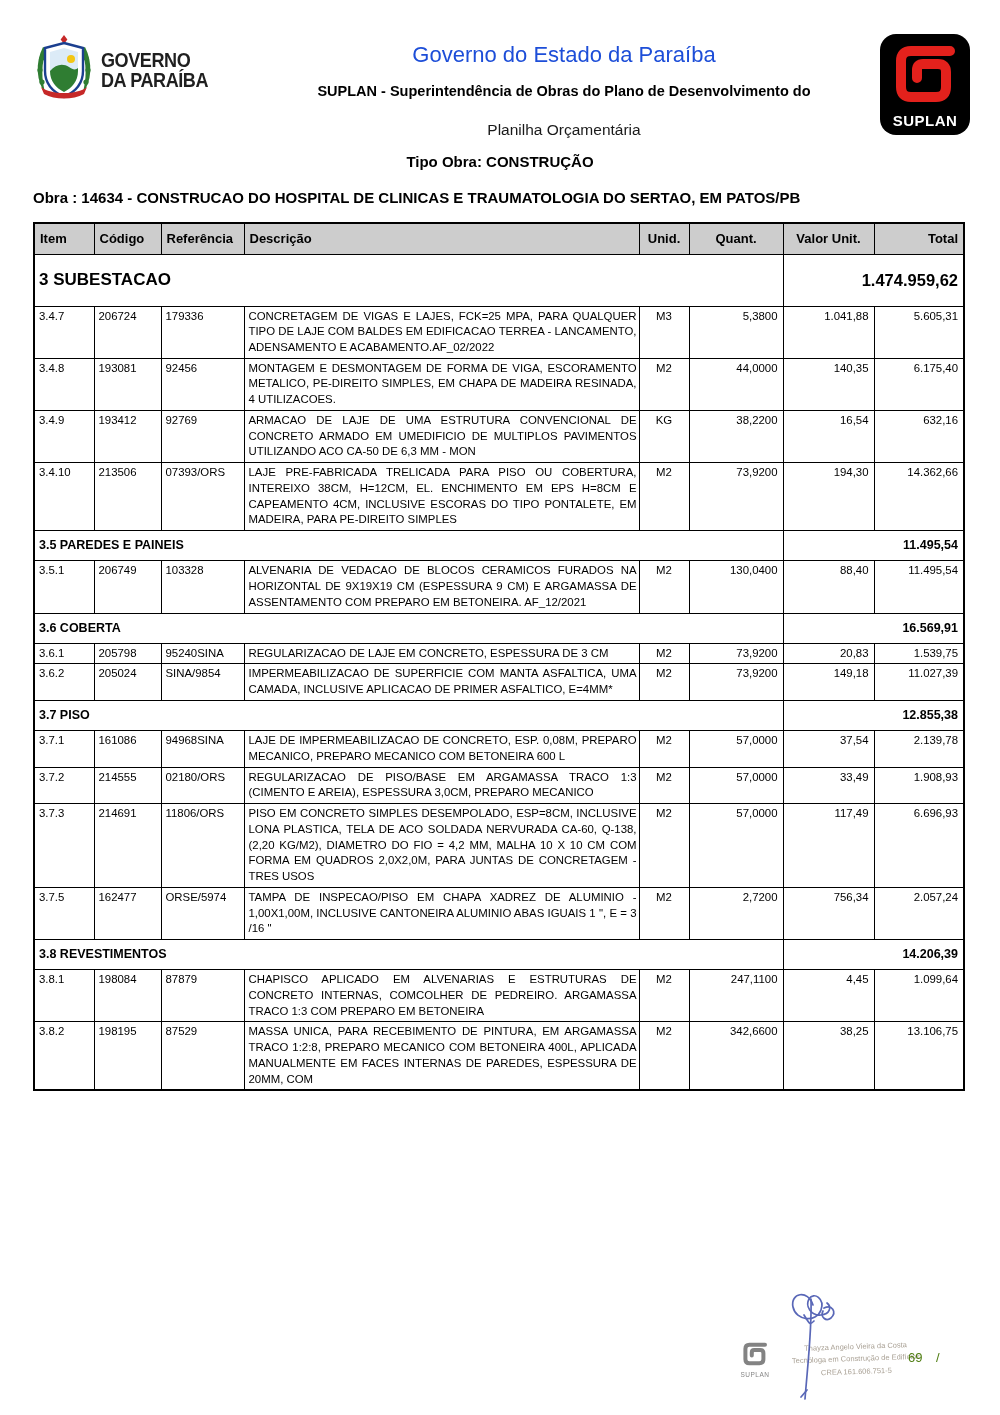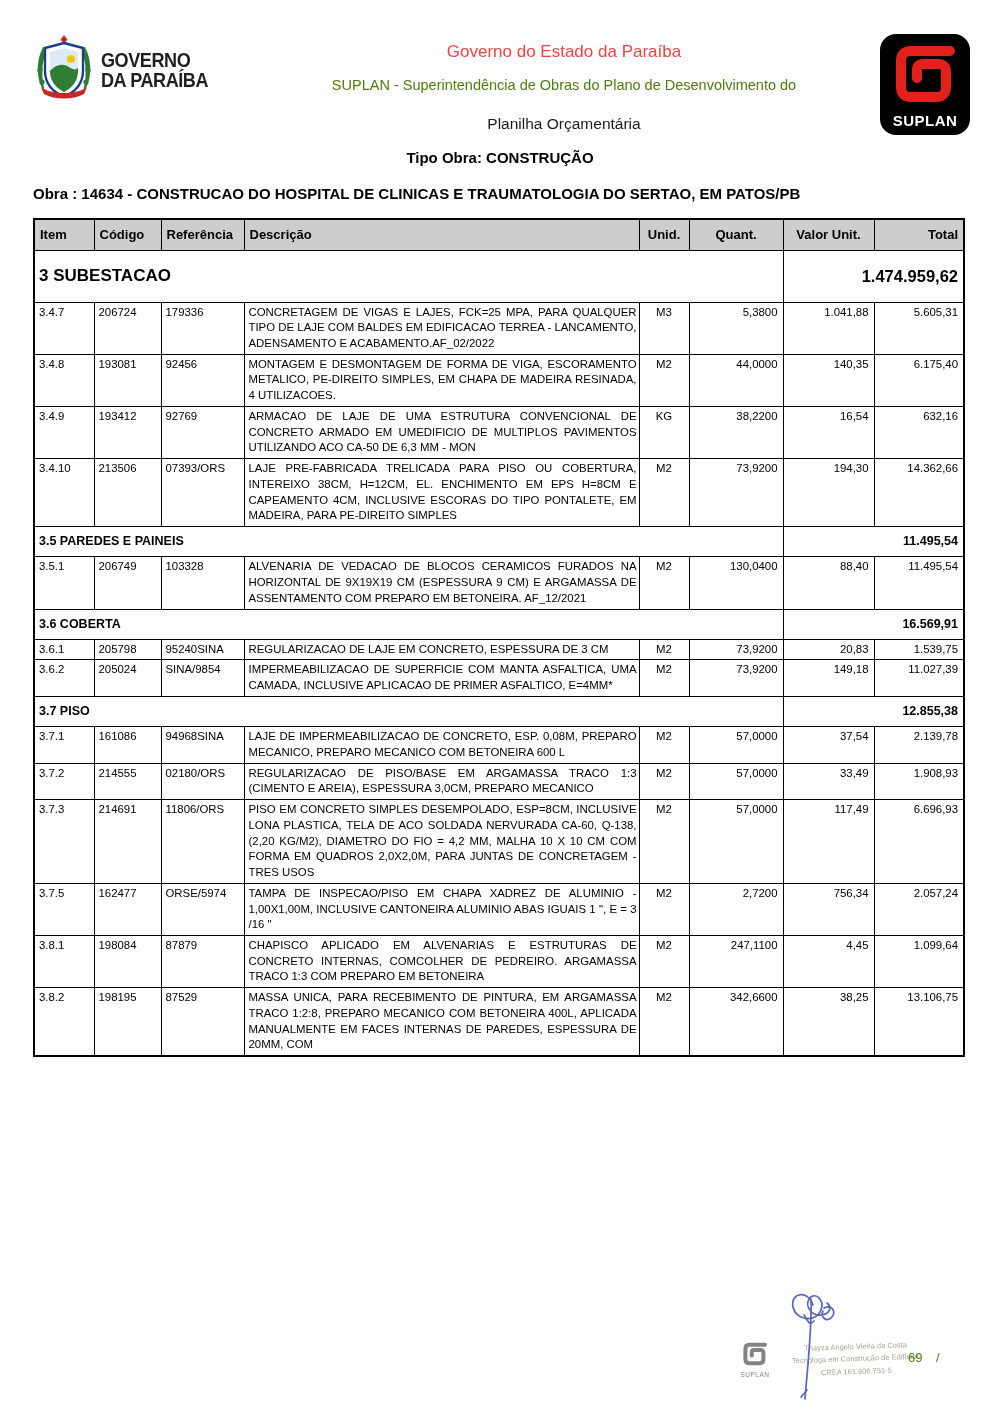--- a/index.html
+++ b/index.html
@@ -15,22 +15,22 @@
 
   
   .doc-header { display: flex; align-items: flex-start; padding: 34px 30px 0 33px; }
   .gov-logo { display: flex; align-items: center; gap: 6px; width: 225px; flex: none; }
   .gov-logo-text {
     font-weight: bold; font-size: 21px; line-height: 0.95; color: #1f1f1f;
     transform: scaleX(0.86); transform-origin: left center; letter-spacing: -0.5px;
     white-space: nowrap;
   }
   .header-titles { flex: 1; text-align: center; padding-top: 8px; }
-  .title-1 { font-size: 17px; color: #ef4444; }
-  .title-2 { font-size: 14.5px; margin-top: 15px; color: #4d7c0f; }
+  .title-1 { font-size: 22px; color: #1d4ed8; }
+  .title-2 { font-size: 14.5px; margin-top: 15px; color: #000000; font-weight: bold; }
   .title-3 { font-size: 15.5px; margin-top: 22px; color: #1a1a1a; }
   .suplan-logo {
     flex: none; width: 90px; height: 101px; background: #000; border-radius: 16px;
     display: flex; flex-direction: column; align-items: center; padding-top: 5px;
     margin-left: 10px;
   }
   .suplan-logo-text { color: #fff; font-weight: bold; font-size: 15px; letter-spacing: 0.5px; margin-top: -1px; }
 
   
   .meta { padding: 0 33px; }
@@ -277,20 +277,24 @@
         <tr>
           <td>3.7.5</td>
           <td>162477</td>
           <td>ORSE/5974</td>
           <td class="desc">TAMPA DE INSPECAO/PISO EM CHAPA XADREZ DE ALUMINIO - 1,00X1,00M, INCLUSIVE CANTONEIRA ALUMINIO ABAS IGUAIS 1 ", E = 3 /16 "</td>
           <td class="ctr">M2</td>
           <td class="num">2,7200</td>
           <td class="num">756,34</td>
           <td class="num">2.057,24</td>
         </tr>
+        <tr class="section">
+          <td colspan="6" class="sec-label">3.8 REVESTIMENTOS</td>
+          <td colspan="2" class="sec-total">14.206,39</td>
+        </tr>
         <tr>
           <td>3.8.1</td>
           <td>198084</td>
           <td>87879</td>
           <td class="desc">CHAPISCO APLICADO EM ALVENARIAS E ESTRUTURAS DE CONCRETO INTERNAS, COMCOLHER DE PEDREIRO. ARGAMASSA TRACO 1:3 COM PREPARO EM BETONEIRA</td>
           <td class="ctr">M2</td>
           <td class="num">247,1100</td>
           <td class="num">4,45</td>
           <td class="num">1.099,64</td>
         </tr>

